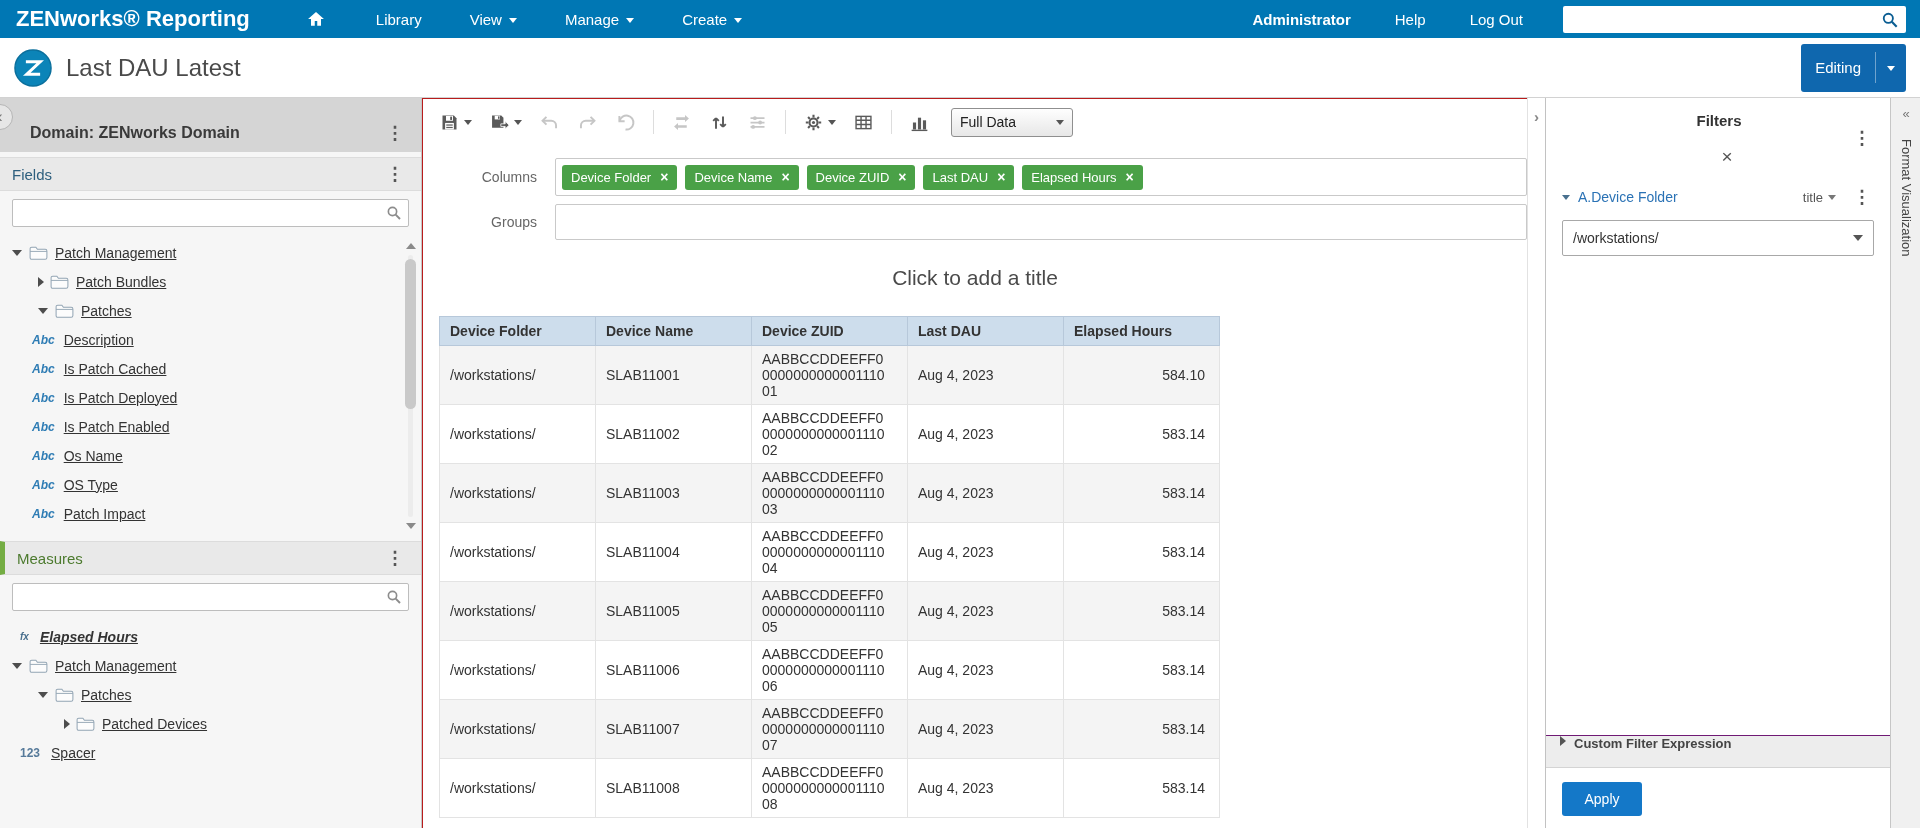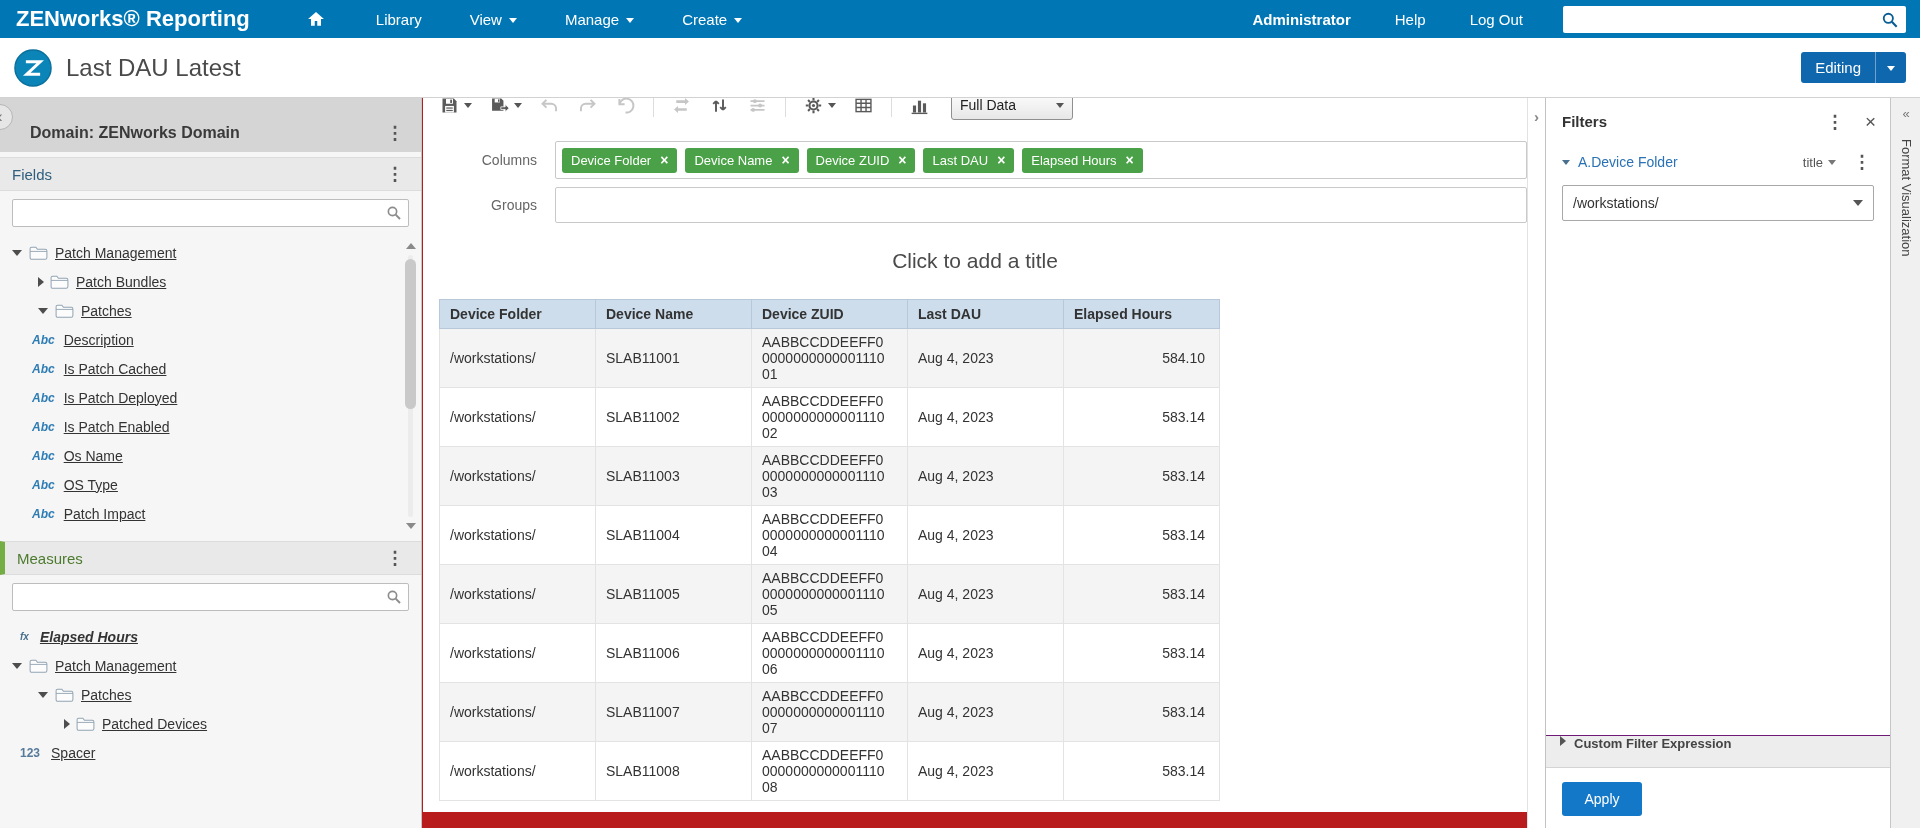--- a/index.html
+++ b/index.html
@@ -16,21 +16,21 @@
   .nav-user{font-weight:bold;font-size:15px;padding:0 22px;cursor:pointer;white-space:nowrap;}
   .nav-link{font-size:15px;padding:0 22px;cursor:pointer;white-space:nowrap;}
   .global-search{position:relative;margin:0 14px 0 18px;}
   .global-search input{width:300px;height:27px;border:none;border-radius:2px;background:#fff;color:#333;padding:0 34px 0 9px;font-size:14px;outline:none;font-family:inherit;}
   .global-search .mag{position:absolute;right:6px;top:4px;color:#0a5d92;}
 
   
   .titlebar{position:absolute;top:38px;left:0;width:1920px;height:60px;background:#fff;border-bottom:1px solid #d2d2d2;display:flex;align-items:center;padding:0 14px;box-sizing:border-box;z-index:10;}
   .report-logo{width:38px;height:38px;flex:none;}
   .report-title{font-size:24px;color:#4a4a4a;margin-left:14px;}
-  .editing-btn{margin-left:auto;display:flex;align-items:center;height:31px;background:#0f67ae;border-radius:3px;color:#fff;font-size:15px;cursor:pointer;}
+  .editing-btn{margin-left:auto;display:flex;align-items:center;height:48px;background:#0f67ae;border-radius:3px;color:#fff;font-size:15px;cursor:pointer;}
   .editing-btn .lbl{padding:0 14px;}
   .editing-btn .div{width:1px;height:31px;background:rgba(255,255,255,.4);}
   .editing-btn .cwrap{padding:0 11px;display:flex;align-items:center;}
 
   
   .sidebar{position:absolute;top:98px;left:0;width:422px;height:730px;background:#f6f6f6;border-right:1px solid #c6c6c6;box-sizing:border-box;}
   .collapse-circle{position:absolute;left:-13px;top:6px;width:26px;height:26px;border-radius:50%;background:#e6e6e6;border:1px solid #b5b5b5;color:#777;display:flex;align-items:center;justify-content:center;font-size:16px;cursor:pointer;z-index:5;box-sizing:border-box;}
   .domain-header{height:38px;background:#d5d5d5;display:flex;align-items:center;padding:16px 12px 0 30px;font-size:16px;font-weight:bold;color:#3a3a3a;}
   .kebab{margin-left:auto;color:#555;font-size:18px;font-weight:bold;cursor:pointer;padding:0 5px;line-height:1;}
   .section-header{height:34px;background:#e9e9e9;border-top:1px solid #dcdcdc;border-bottom:1px solid #dcdcdc;display:flex;align-items:center;padding:0 12px;font-size:15px;box-sizing:border-box;}
@@ -57,21 +57,21 @@
   .m-elapsed{font-style:italic;font-weight:bold;}
   .vscroll{position:absolute;right:3px;top:4px;bottom:4px;width:15px;}
   .sb-up,.sb-down{position:absolute;left:0;width:15px;height:14px;display:flex;align-items:center;justify-content:center;cursor:pointer;}
   .sb-up{top:0;}.sb-down{bottom:0;}
   .tri-up{width:0;height:0;border-left:5px solid transparent;border-right:5px solid transparent;border-bottom:6px solid #8a8a8a;}
   .tri-down{width:0;height:0;border-left:5px solid transparent;border-right:5px solid transparent;border-top:6px solid #8a8a8a;}
   .sb-track{position:absolute;top:16px;bottom:16px;left:5px;width:5px;background:#ececec;border-radius:3px;}
   .sb-thumb{position:absolute;top:20px;left:2px;width:11px;height:150px;background:#c9c9c9;border-radius:6px;cursor:pointer;}
 
   
-  .canvas{position:absolute;top:82px;left:423px;width:1104px;height:730px;background:#fff;}
+  .canvas{position:absolute;top:99px;left:423px;width:1104px;height:730px;background:#fff;}
   .toolbar{display:flex;align-items:center;height:46px;padding-left:16px;gap:17px;}
   .tb-btn{display:flex;align-items:center;gap:4px;cursor:pointer;}
   .tb-sep{width:1px;height:24px;background:#ddd;}
   .icon22{width:21px;height:21px;display:block;}
   .ic-on{color:#5a5a5a;}
   .ic-off{color:#c6c6c6;}
   .caret-d{width:0;height:0;border-left:4px solid transparent;border-right:4px solid transparent;border-top:5px solid #555;}
   .mode-select{display:flex;align-items:center;justify-content:space-between;width:122px;height:29px;border:1px solid #8f8f8f;border-radius:3px;background:linear-gradient(#fefefe,#e7e7e7);font-size:14px;color:#222;padding:0 8px;cursor:pointer;margin-left:4px;box-sizing:border-box;}
   .fieldrows{margin-top:13px;}
   .fieldrow{display:flex;align-items:center;margin-bottom:8px;}
@@ -87,21 +87,21 @@
   .data th{background:#cdddec;border:1px solid #b7c8da;font-size:14px;font-weight:bold;color:#333;text-align:left;padding:6px 10px;cursor:pointer;}
   .data td{border:1px solid #e3e3e3;font-size:14px;color:#333;padding:5px 10px;line-height:16px;vertical-align:middle;background:#fff;}
   .data tbody tr:nth-child(odd) td{background:#f4f4f4;}
   .data td.zuid{word-break:break-all;padding-right:20px;}
   .data td.num{text-align:right;padding-right:14px;}
 
   
   .gutter{position:absolute;top:98px;left:1527px;width:18px;height:730px;background:#fff;border-left:1px solid #e2e2e2;box-sizing:border-box;}
   .gutter .gch{margin-top:10px;text-align:center;color:#888;font-size:15px;font-weight:bold;cursor:pointer;}
   .filters{position:absolute;top:98px;left:1545px;width:345px;height:730px;background:#fff;border-left:1px solid #c2c2c2;box-sizing:border-box;}
-  .filters-header{display:flex;align-items:center;padding:14px 14px 0 16px;}
+  .filters-header{display:flex;align-items:center;padding:14px 14px 0 16px;flex-direction:column;}
   .filters-header .t{font-size:15px;font-weight:bold;color:#333;}
   .filters-header .close{margin-left:16px;color:#555;font-size:19px;line-height:1;cursor:pointer;}
   .filter-group{display:flex;align-items:center;padding:0 14px 0 16px;margin-top:22px;}
   .fg-expander{width:0;height:0;border-left:4.5px solid transparent;border-right:4.5px solid transparent;border-top:5.5px solid #49708e;margin-right:8px;cursor:pointer;}
   .fg-name{font-size:14px;color:#2a72b5;}
   .fg-op{margin-left:auto;display:flex;align-items:center;gap:5px;font-size:13px;color:#555;cursor:pointer;}
   .fg-op .caret-d{border-top-color:#777;}
   .filter-group .kebab{margin-left:12px;}
   .filter-select{margin:14px 16px 0 16px;height:36px;border:1px solid #a8a8a8;border-radius:2px;background:#fff;display:flex;align-items:center;justify-content:space-between;padding:0 10px;font-size:14px;color:#333;cursor:pointer;box-sizing:border-box;}
   .filter-select .caret-d{border-left-width:5px;border-right-width:5px;border-top-width:6px;}

